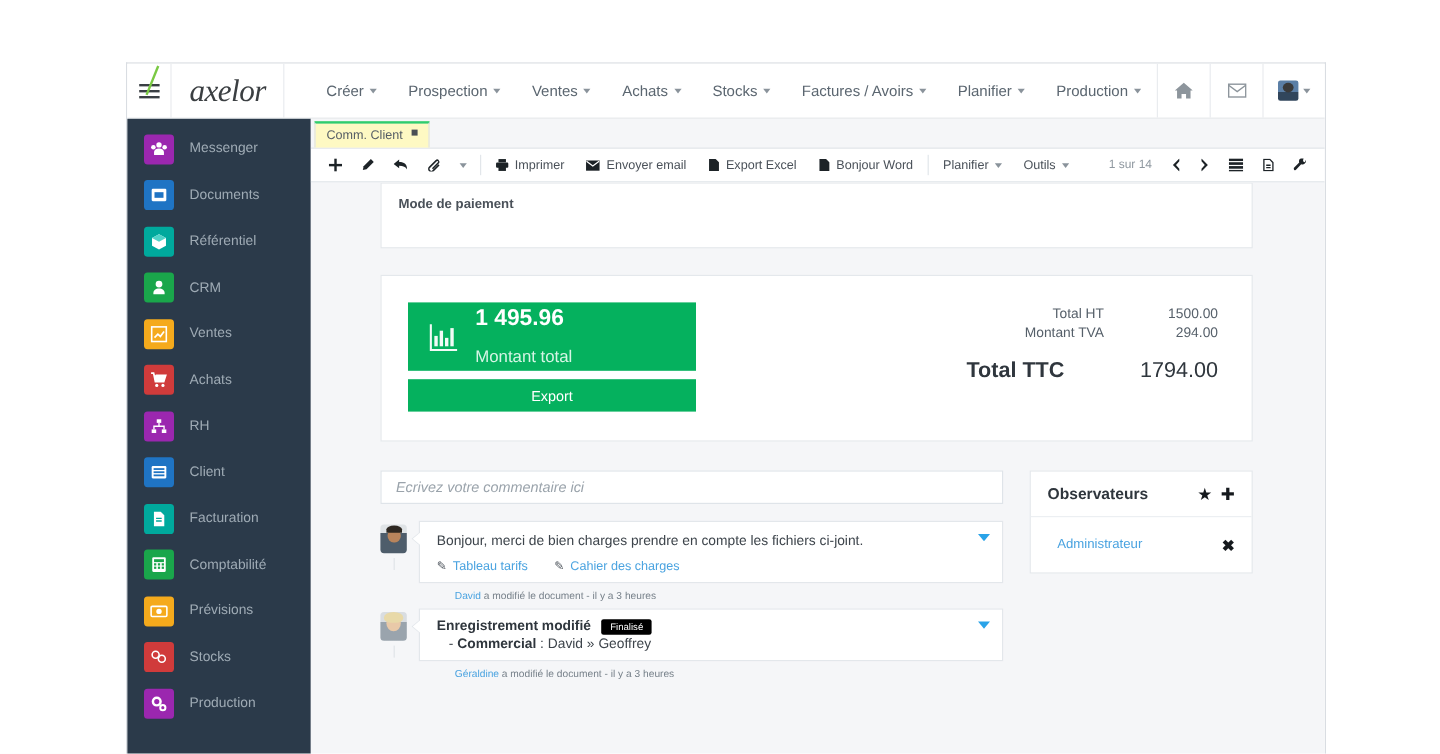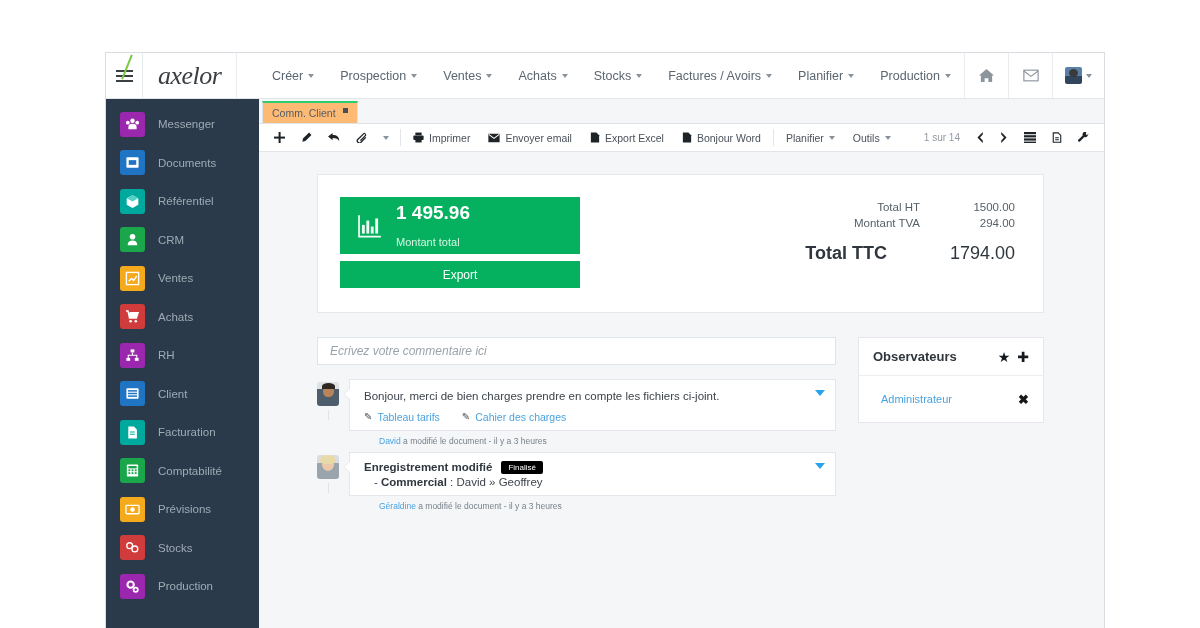--- a/index.html
+++ b/index.html
@@ -147,21 +147,21 @@
   }
   .tabstrip {
     height: 25px;
     background: #f5f6f8;
     display: flex; align-items: flex-end;
     padding-left: 3px;
     border-bottom: 1px solid #dfe3e7;
   }
   .tab {
     height: 22px;
-    background: #fdba74;
+    background: #fef9c3;
     border: 1px solid #dfe3e7;
     border-bottom: none;
     border-top: 2px solid #2ecc71;
     padding: 0 9px;
     display: flex; align-items: center; gap: 7px;
     font-size: 10.5px; color: #555d65;
     cursor: pointer;
   }
   .tab-dot { width: 5px; height: 5px; background: #4a4f54; margin-bottom: 6px; }
 
@@ -204,21 +204,21 @@
   .totals-left { width: 240px; }
   .green-card {
     background: #05b15e;
     height: 57px;
     display: flex; align-items: center;
     padding-left: 16px; gap: 14px;
     cursor: pointer;
   }
   .green-card svg { width: 26px; height: 26px; fill: #ffffff; opacity: .95; }
   .gc-amount { font-size: 19px; color: #ffffff; font-weight: bold; line-height: 1.1; }
-  .gc-sub { font-size: 11px; color: #d6f5e5; margin-top: 12px; }
+  .gc-sub { font-size: 14px; color: #d6f5e5; margin-top: 12px; }
   .export-btn {
     margin-top: 7px;
     height: 27px;
     background: #05b15e;
     color: #ffffff;
     font-size: 12px;
     display: flex; align-items: center; justify-content: center;
     cursor: pointer;
   }
   .totals-right { flex: 1; padding-right: 8px; padding-top: 4px; }
@@ -670,20 +670,23 @@
         </div>
         <div class="tbtn icononly">
           <svg width="11" height="11" viewBox="0 0 12 12" fill="#1d2327">
               <path d="M11 1.4a3.2 3.2 0 01-4.1 4L2.4 10a1.3 1.3 0 11-1.8-1.8l4.5-4.5a3.2 3.2 0 014-4.1L8.6 1.9 9 3.1l1.2.4z"></path>
             </svg>
         </div>
       </div>
 
       <div class="scrollarea">
 
+        <div class="panel panel-top">
+          <div class="panel-label">Mode de paiement</div>
+        </div>
 
         <div class="totals-panel">
           <div class="totals-left">
             <div class="green-card">
               <svg viewBox="0 0 24 24" fill="#ffffff">
                 <path d="M2 2h1.6v19H23v1.6H2z"></path>
                 <rect x="5.5" y="11" width="2.6" height="8"></rect>
                 <rect x="9.6" y="7" width="2.6" height="12"></rect>
                 <rect x="13.7" y="12.5" width="2.6" height="6.5"></rect>
                 <rect x="17.8" y="5" width="2.6" height="14"></rect>

